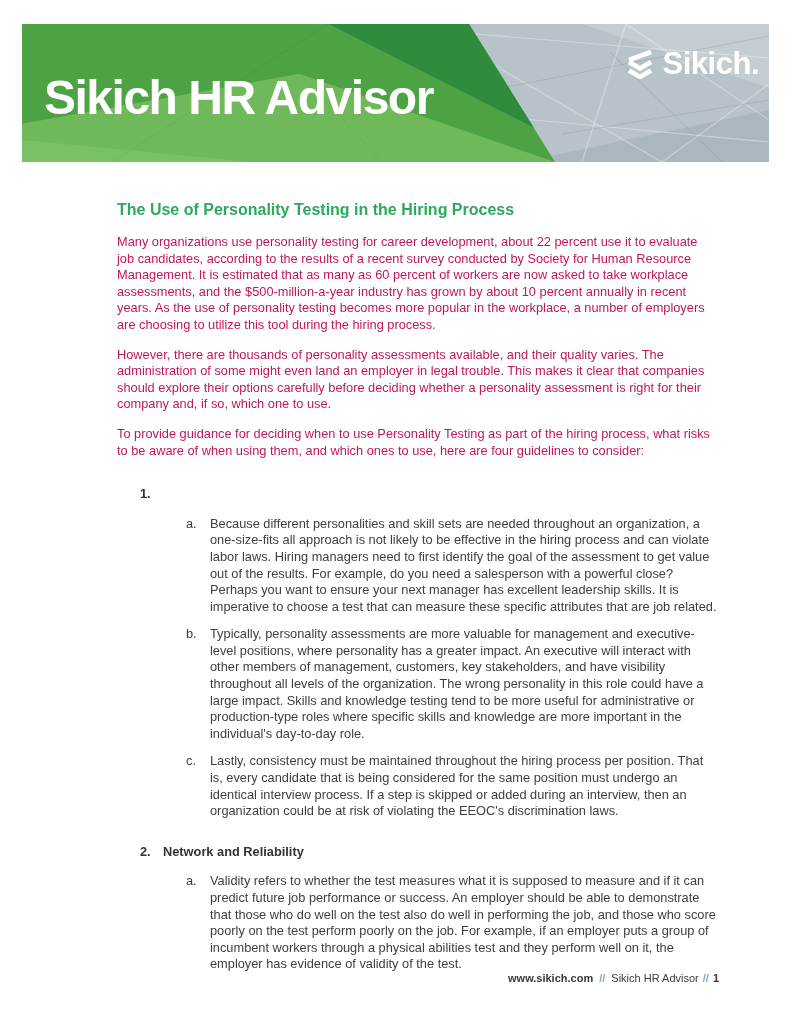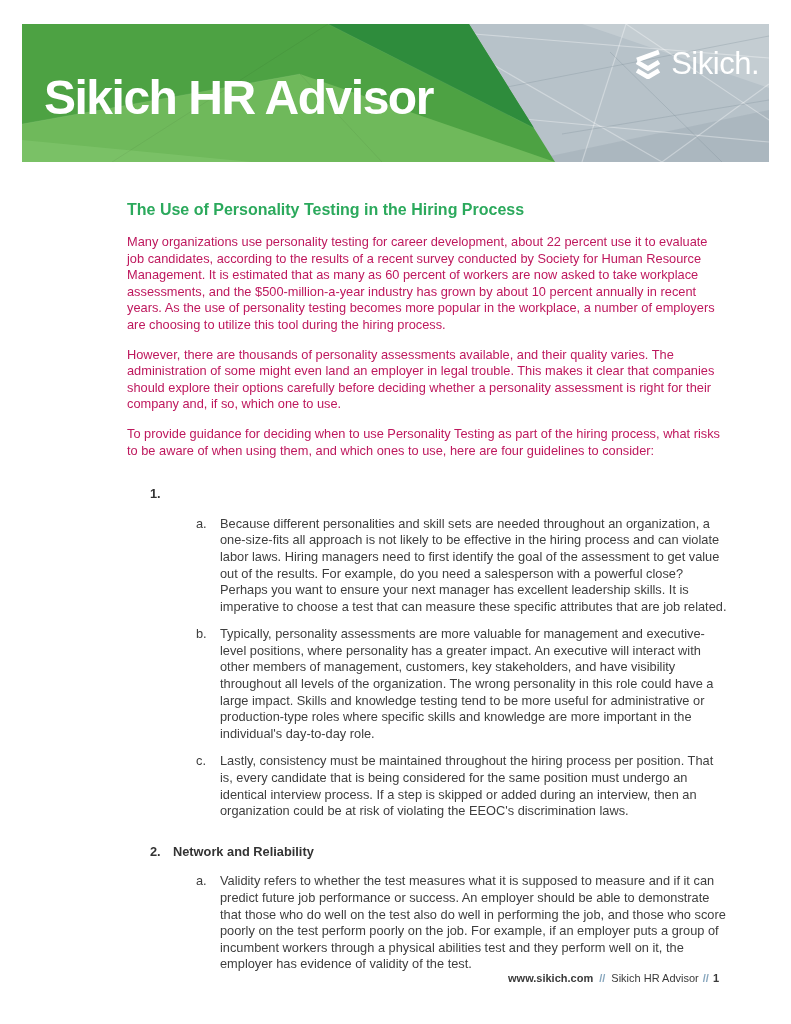--- a/index.html
+++ b/index.html
@@ -32,28 +32,28 @@
     font-size: 16.5px; font-weight: normal; color: rgba(255,255,255,0.58);
     letter-spacing: 0.4px; white-space: nowrap;
   }
   .logo {
     position: absolute; top: 24px; right: 10px;
     display: flex; align-items: center; gap: 7px;
     color: #ffffff;
   }
   .logo-mark { display: block; }
   .logo-text {
-    font-size: 31px; font-weight: normal; letter-spacing: -0.5px;
+    font-size: 31px; font-weight: bold; letter-spacing: -0.5px;
     line-height: 1;
   }
 
   
   .article {
     position: absolute;
-    left: 127px; top: 198px;
+    left: 117px; top: 198px;
     width: 600px;
     color: #3e3e3e;
   }
   .article-title {
     font-size: 16px; font-weight: bold; color: #2BA95C;
     margin-bottom: 14px; line-height: 1.25;
   }
   .article p {
     font-size: 12.8px; line-height: 16.6px; margin-bottom: 13px;
     color: #be185d;

